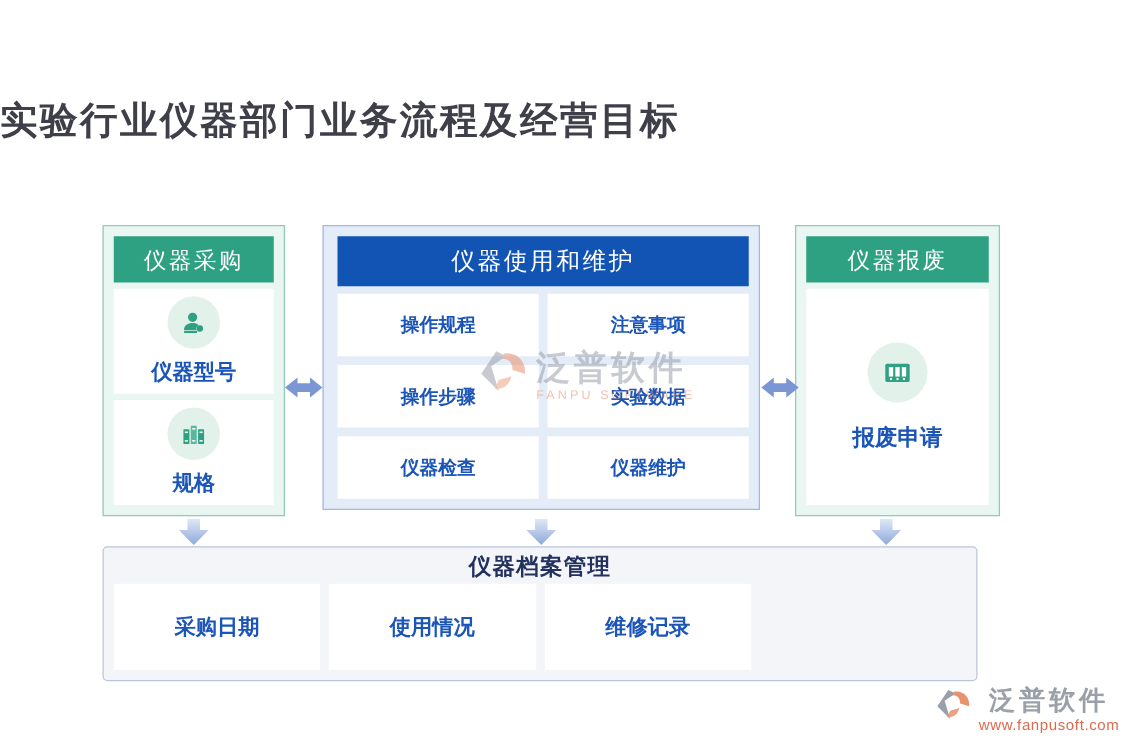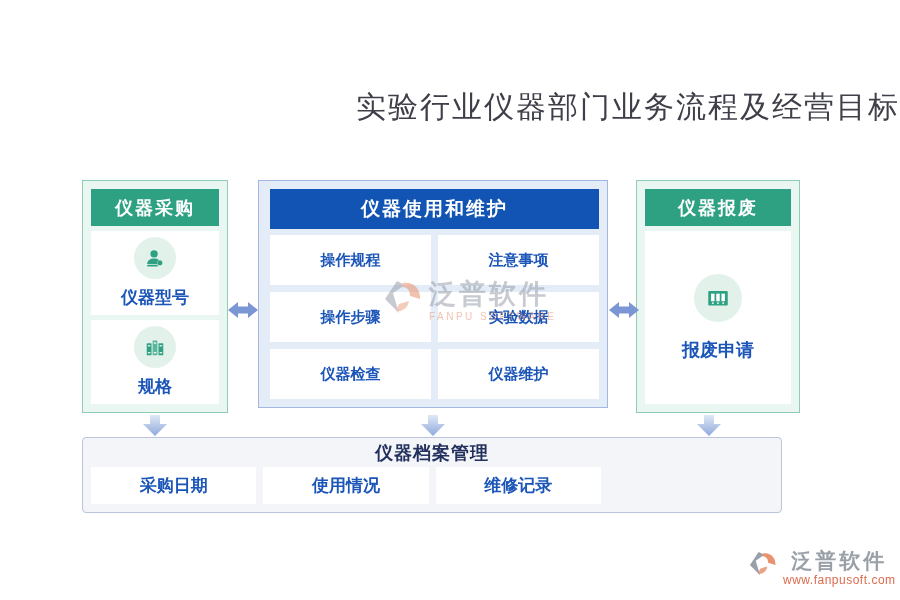--- a/index.html
+++ b/index.html
@@ -5,33 +5,33 @@
   * { margin:0; padding:0; box-sizing:border-box; }
   html,body { background:#ffffff; }
   body { font-family:"Liberation Sans","DejaVu Sans",sans-serif; }
   .stage {
     position:relative; width:900px; height:600px; background:#ffffff;
     overflow:hidden; margin:0 auto;
   }
 
   
   .main-title {
-    position:absolute; top:87px; left:0; width:100%;
-    text-align:right; font-family:"Liberation Serif","DejaVu Serif",serif;
-    font-size:30px; font-weight:normal; color:#3e3f48; letter-spacing:2px;
+    position:absolute; top:76px; left:0; width:100%;
+    text-align:left; font-family:"Liberation Serif","DejaVu Serif",serif;
+    font-size:30px; font-weight:bold; color:#3e3f48; letter-spacing:2px;
   }
 
   
   .panel { position:absolute; display:flex; flex-direction:column; padding:8px; }
   .panel.green { background:#eaf6f1; border:1px solid #90cbb3; }
   .panel.blue  { background:#e3ecf7; border:1px solid #a3b8e0; }
 
   .panel-header {
     display:flex; align-items:center; justify-content:center;
-    color:#ffffff; font-weight:bold; letter-spacing:2px; flex:0 0 auto;
+    color:#ffffff; font-weight:normal; letter-spacing:2px; flex:0 0 auto;
   }
   .panel-header.green { background:#2ea183; height:37px; font-size:18px; }
   .panel-header.blue  { background:#1254b4; height:40px; font-size:19px; }
 
   .card {
     background:#ffffff; display:flex; flex-direction:column;
     align-items:center; justify-content:center;
   }
   .card .label { color:#1b55b8; font-weight:bold; }
 
@@ -54,21 +54,21 @@
   
   #panel-usage { left:258px; top:180px; width:350px; height:228px;padding-left:11px; }
   #panel-usage .grid {
     margin-top:6px; flex:1 1 auto;
     display:grid; grid-template-columns:1fr 1fr; grid-auto-rows:1fr; gap:7px;
   }
   #panel-usage .card .label { font-size:15px; }
 
   
   #panel-archive {
-    position:absolute; left:82px; top:437px; width:700px; height:76px;
+    position:absolute; left:82px; top:437px; width:700px; height:108px;
     background:#f4f5f8; border:1px solid #bac4da; border-radius:4px;
     display:flex; flex-direction:column;
   }
   #panel-archive .archive-title {
     height:29px; display:flex; align-items:center; justify-content:center;
     color:#23315f; font-weight:bold; font-size:18px; letter-spacing:1px;
   }
   #panel-archive .grid {
     display:grid; grid-template-columns:repeat(4,1fr); gap:7px;
     margin:0 8px 8px 8px; flex:1 1 auto;

